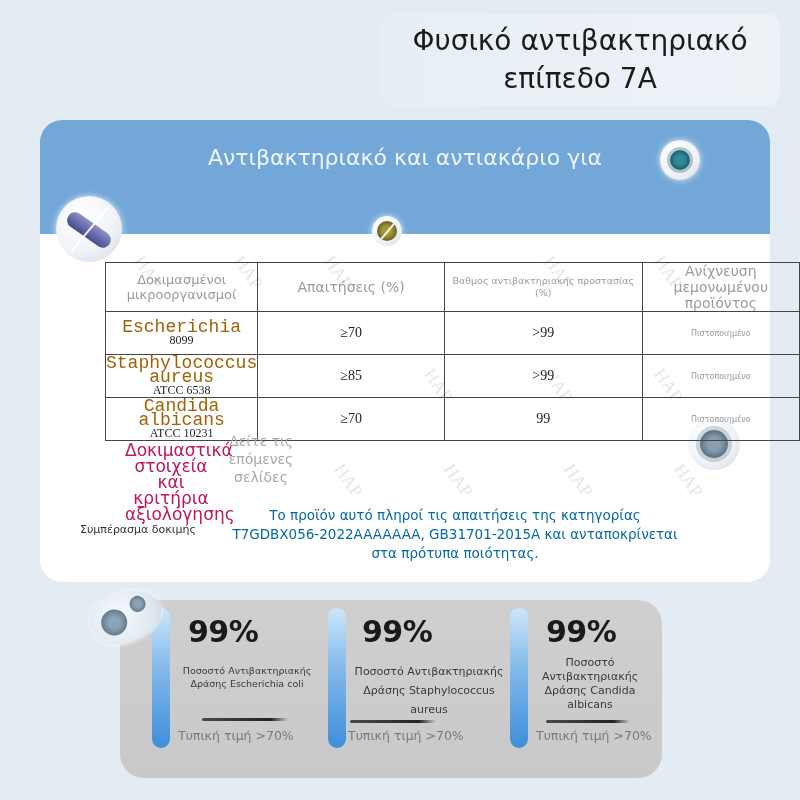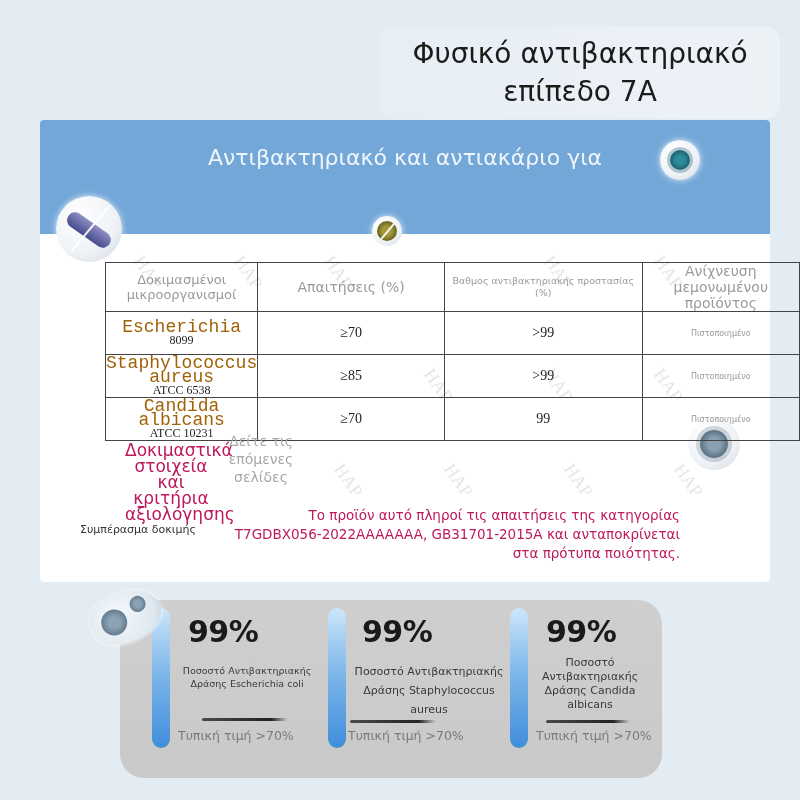--- a/index.html
+++ b/index.html
@@ -4,30 +4,30 @@
 <style>
   * { box-sizing: border-box; margin: 0; padding: 0; }
   html, body { width: 800px; height: 800px; overflow: hidden; }
   body {
     background: #e3ebf3;
     font-family: "DejaVu Sans", "Liberation Sans", sans-serif;
     position: relative;
     color: #222;
   }
   .title-box {
-    position: absolute; left: 380px; top: 27px; width: 400px; height: 92px;
+    position: absolute; left: 380px; top: 14px; width: 400px; height: 92px;
     background: linear-gradient(90deg, #e7eef5 0%, #edf2f7 100%);
     border-radius: 14px;
     text-align: center;
     font-size: 28px; line-height: 38px; color: #1b1b1b;
     padding-top: 8px;
   }
   .card {
     position: absolute; left: 40px; top: 120px; width: 730px; height: 462px;
-    background: #ffffff; border-radius: 4px; overflow: hidden;
+    background: #ffffff; border-radius: 22px; overflow: hidden;
   }
   .card-header {
     position: absolute; left: 0; top: 0; width: 730px; height: 114px;
     background: #72a7d8;
   }
   .card-header-title {
     position: absolute; left: 0; top: 22px; width: 730px;
     text-align: center; color: #eef5fc; font-size: 22px; line-height: 32px;
   }
   .bubble {
@@ -84,22 +84,22 @@
     font-size: 17px; line-height: 16px; color: #be185d; margin-left: 20px;
   }
   .see-next {
     position: absolute; left: 216px; top: 432px; width: 90px; text-align: center;
     font-size: 14px; line-height: 18px; color: #a8a8a8;
   }
   .conclusion-label {
     position: absolute; left: 80px; top: 523px; font-size: 11px; color: #333;
   }
   .conclusion-text {
-    position: absolute; left: 230px; top: 506px; width: 450px; text-align: right;
-    font-size: 13.5px; line-height: 19px; color: #be185d;
+    position: absolute; left: 230px; top: 506px; width: 450px; text-align: center;
+    font-size: 13.5px; line-height: 19px; color: #0369a1;
   }
   .wm {
     position: absolute; font-family: "Liberation Serif", serif; font-size: 18px; color: rgba(180,180,180,0.35);
     transform: rotate(55deg); pointer-events: none;
   }
   .stats-panel {
     position: absolute; left: 120px; top: 600px; width: 542px; height: 178px;
     background: linear-gradient(180deg, #cfcfcf 0%, #c9c9c9 100%);
     border-radius: 24px;
   }

